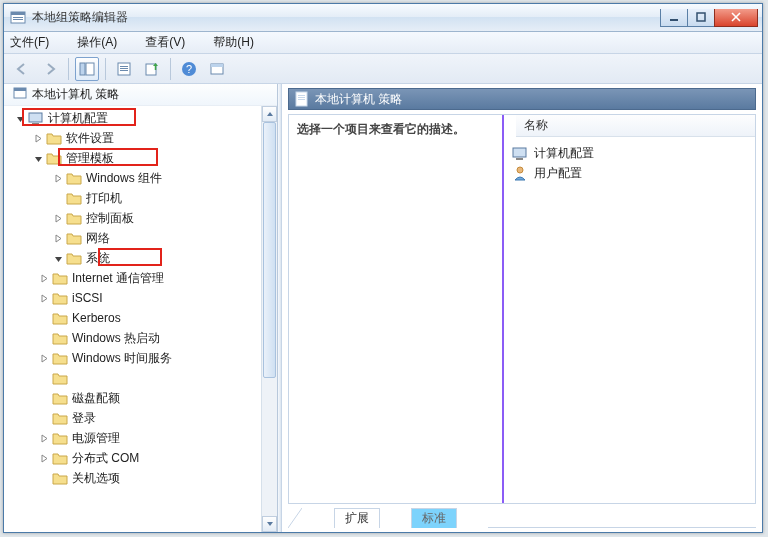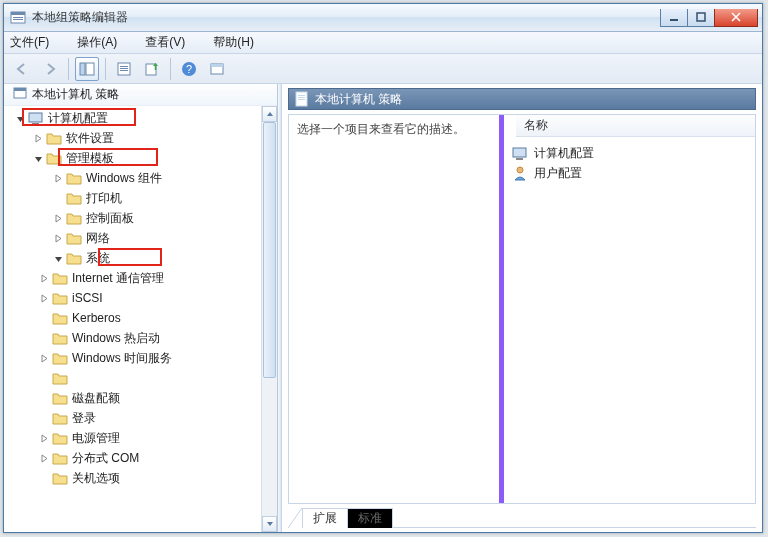--- a/index.html
+++ b/index.html
@@ -37,30 +37,30 @@
   .label { white-space:nowrap; font-size:12px; color:#222; }
   .hl-red { position:absolute; border:2px solid #e2231a; pointer-events:none; }
   .hl1 { left:8px; top:0; width:114px; height:18px; }
   .hl2 { left:26px; top:0; width:100px; height:18px; }
   .hl3 { left:46px; top:0; width:64px; height:18px; }
   .node .wrap { position:relative; display:flex; align-items:center; }
   .right-pane { flex:1; display:flex; flex-direction:column; background:#fff; }
   .right-header { height:22px; background: linear-gradient(to bottom,#7a95b6,#5a7aa0); border:1px solid #4c6a8e; margin:4px 6px 0 6px; display:flex; align-items:center; padding:0 6px; color:#fff; font-size:12px; }
   .right-header .doc { width:14px; height:16px; margin-right:6px; }
   .right-body { flex:1; display:flex; border:1px solid #c7d5e6; margin:4px 6px 0 6px; min-height:0; }
-  .desc-col { width:215px; border-right:5px solid #8b5cf6; padding:6px 8px; color:#444; font-size:12px; }
+  .desc-col { width:215px; border-right:2px solid #8b5cf6; padding:6px 8px; color:#444; font-size:12px;font-weight:bold; }
   .list-col { flex:1; display:flex; flex-direction:column; }
   .col-header { height:22px; border-bottom:1px solid #d8e1eb; background: linear-gradient(to bottom,#fdfdfe,#eef3f9); display:flex; align-items:center; padding:0 8px; font-size:12px; color:#333;margin-left:12px;}
   .list-items { padding:6px 4px; }
   .li-row { display:flex; align-items:center; height:20px; padding:0 4px; font-size:12px; color:#222;}
   .li-row .ic { width:16px; height:16px; margin-right:6px; }
-  .tabs-row { height:22px; margin:2px 6px 4px 6px; display:flex; align-items:flex-end; font-size:12px; }
+  .tabs-row { height:22px; margin:2px 6px 4px 6px; display:flex; align-items:flex-end; font-size:12px;gap:32px; }
   .tab-diag { width:14px; height:20px; }
   .tab { height:20px; padding:0 10px; border:1px solid #c7d5e6; border-bottom:none; background:#fff; display:flex; align-items:center; margin-right:-1px; color:#333;}
-  .tab.inactive { background:#000000; color:#666; }
+  .tab.inactive { background:#7dd3fc; color:#666; }
   .tabs-rest { flex:1; border-bottom:1px solid #c7d5e6; }
   .splitter { width:4px; background: linear-gradient(to right,#f6f9fd,#dbe5f0); border-right:1px solid #c7d5e6; cursor:col-resize;}
   .scrollbar-v { width:16px; background:#eef2f7; border-left:1px solid #d6e0ea; display:flex; flex-direction:column;}
   .sb-btn { height:16px; background: linear-gradient(to bottom,#fefefe,#e3ecf6); border:1px solid #c0cedf; display:flex; align-items:center; justify-content:center;}
   .sb-track { flex:1; position:relative; }
   .sb-thumb { position:absolute; top:0; left:1px; right:1px; height:65%; background: linear-gradient(to right,#eaf1fa,#cfe0f2); border:1px solid #a9c2de; border-radius:2px;}
   .left-wrap { display:flex; flex:1; min-height:0;}
 </style>
 </head>
 <body>

